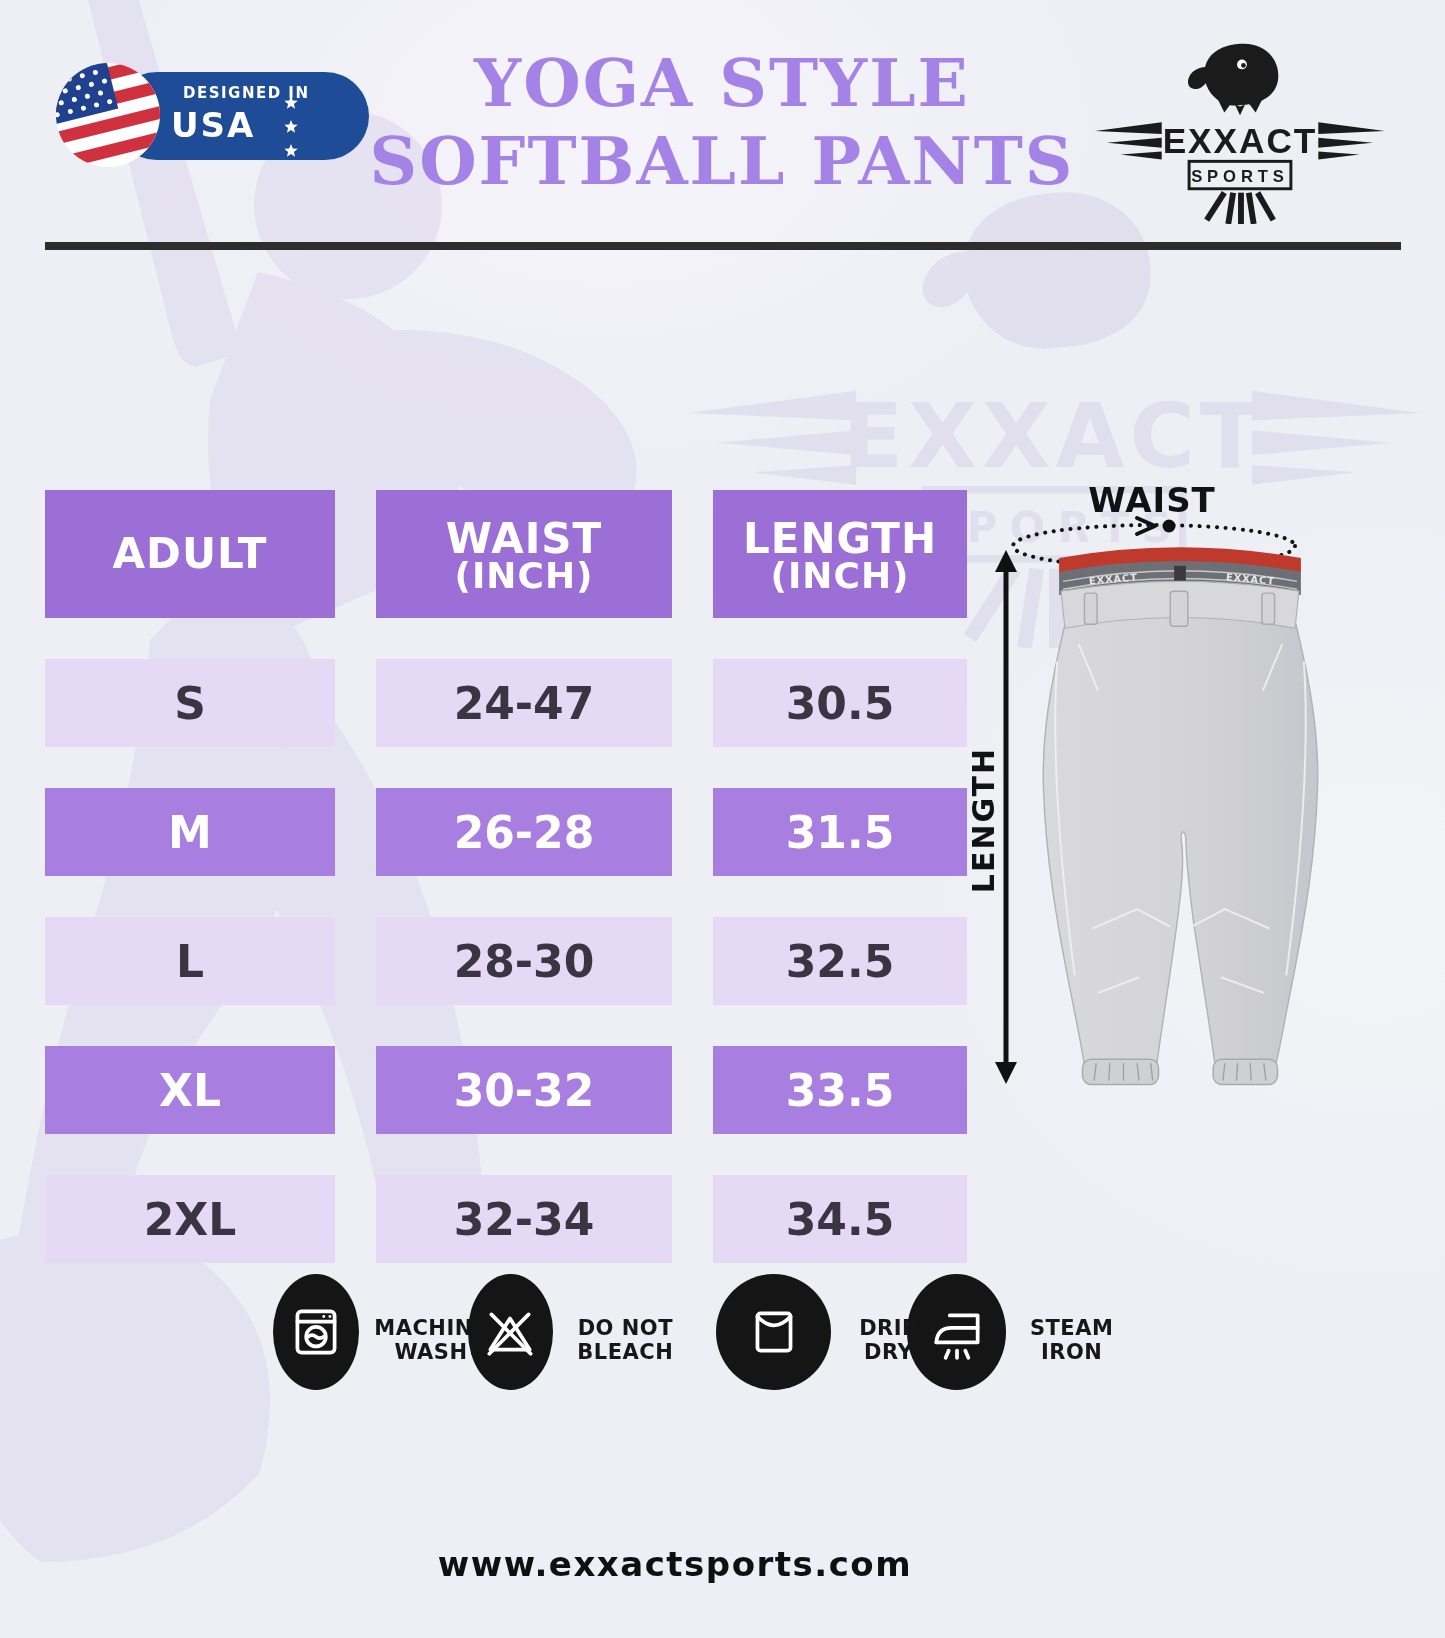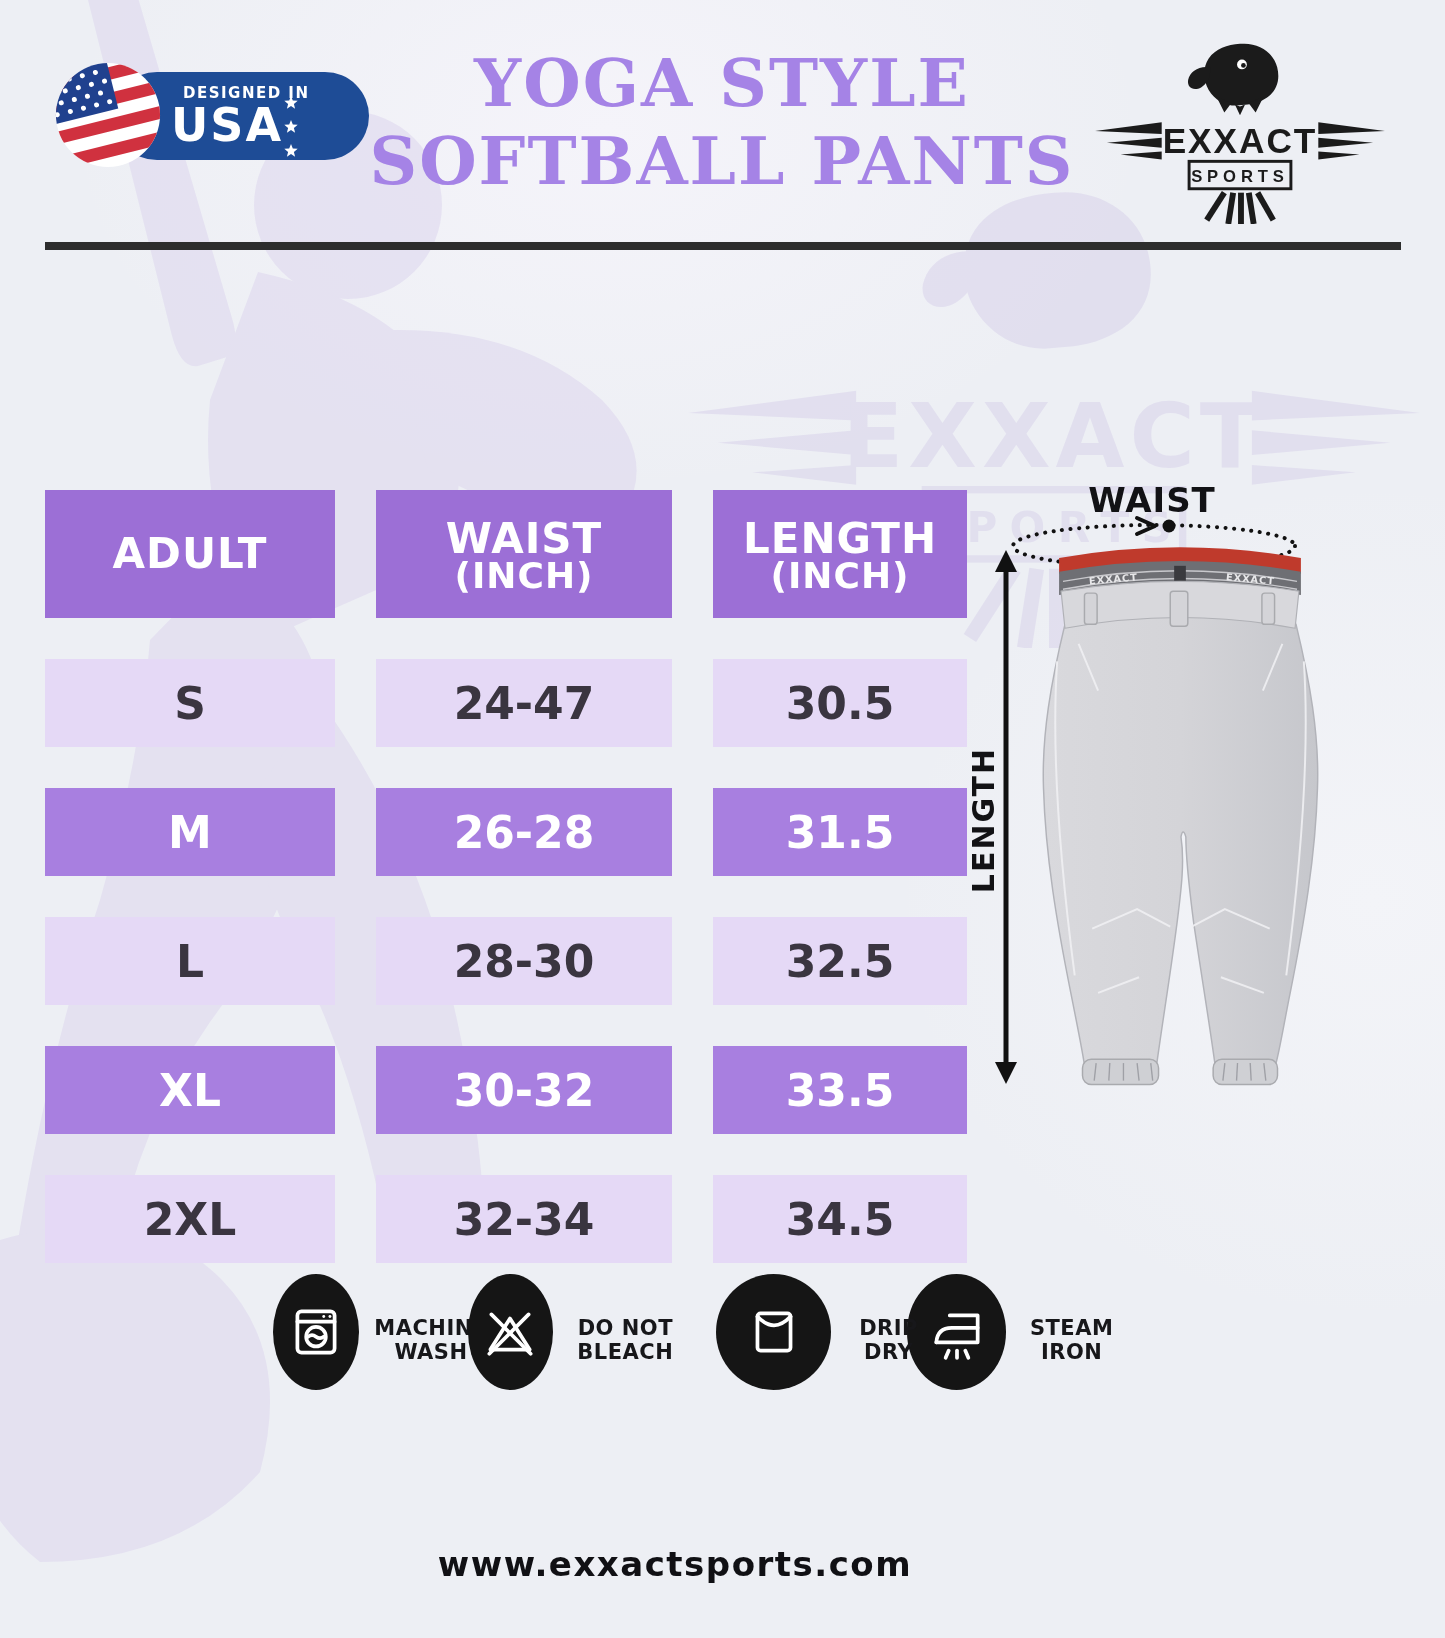--- a/index.html
+++ b/index.html
@@ -11,21 +11,21 @@
       #edeff4;
     font-family:"DejaVu Sans","Liberation Sans",sans-serif;
   }
   
   .wm{position:absolute;pointer-events:none;}
   
   .badge{position:absolute;left:55px;top:62px;width:260px;height:106px;}
   .badge-pill{position:absolute;left:58px;top:10px;width:198px;height:88px;border-radius:44px;
     background:#1e4c96;display:flex;flex-direction:column;justify-content:center;padding-left:58px;box-sizing:content-box;}
   .badge-top{color:#fff;font-size:15px;font-weight:bold;letter-spacing:1.5px;margin-left:12px;}
-  .badge-main{color:#fff;font-size:46px;font-weight:bold;letter-spacing:2px;line-height:46px;}
+  .badge-main{color:#fff;font-size:34px;font-weight:bold;letter-spacing:2px;line-height:46px;}
   .badge-stars{position:absolute;right:68px;top:22px;}
   .badge-flag{position:absolute;left:0;top:0;width:106px;height:106px;}
   
   .title{position:absolute;left:362px;top:44px;width:720px;text-align:center;
     font-family:"DejaVu Serif","Liberation Serif",serif;font-weight:bold;
     color:#a583e6;font-size:66px;line-height:78px;letter-spacing:2px;}
   
   .logo{position:absolute;left:1088px;top:38px;width:304px;height:186px;}
   .logo-wm{position:absolute;left:664px;top:178px;width:780px;height:470px;opacity:0.38;}
   .divider{position:absolute;left:45px;top:242px;width:1356px;height:8px;background:#2d2d2d;}

